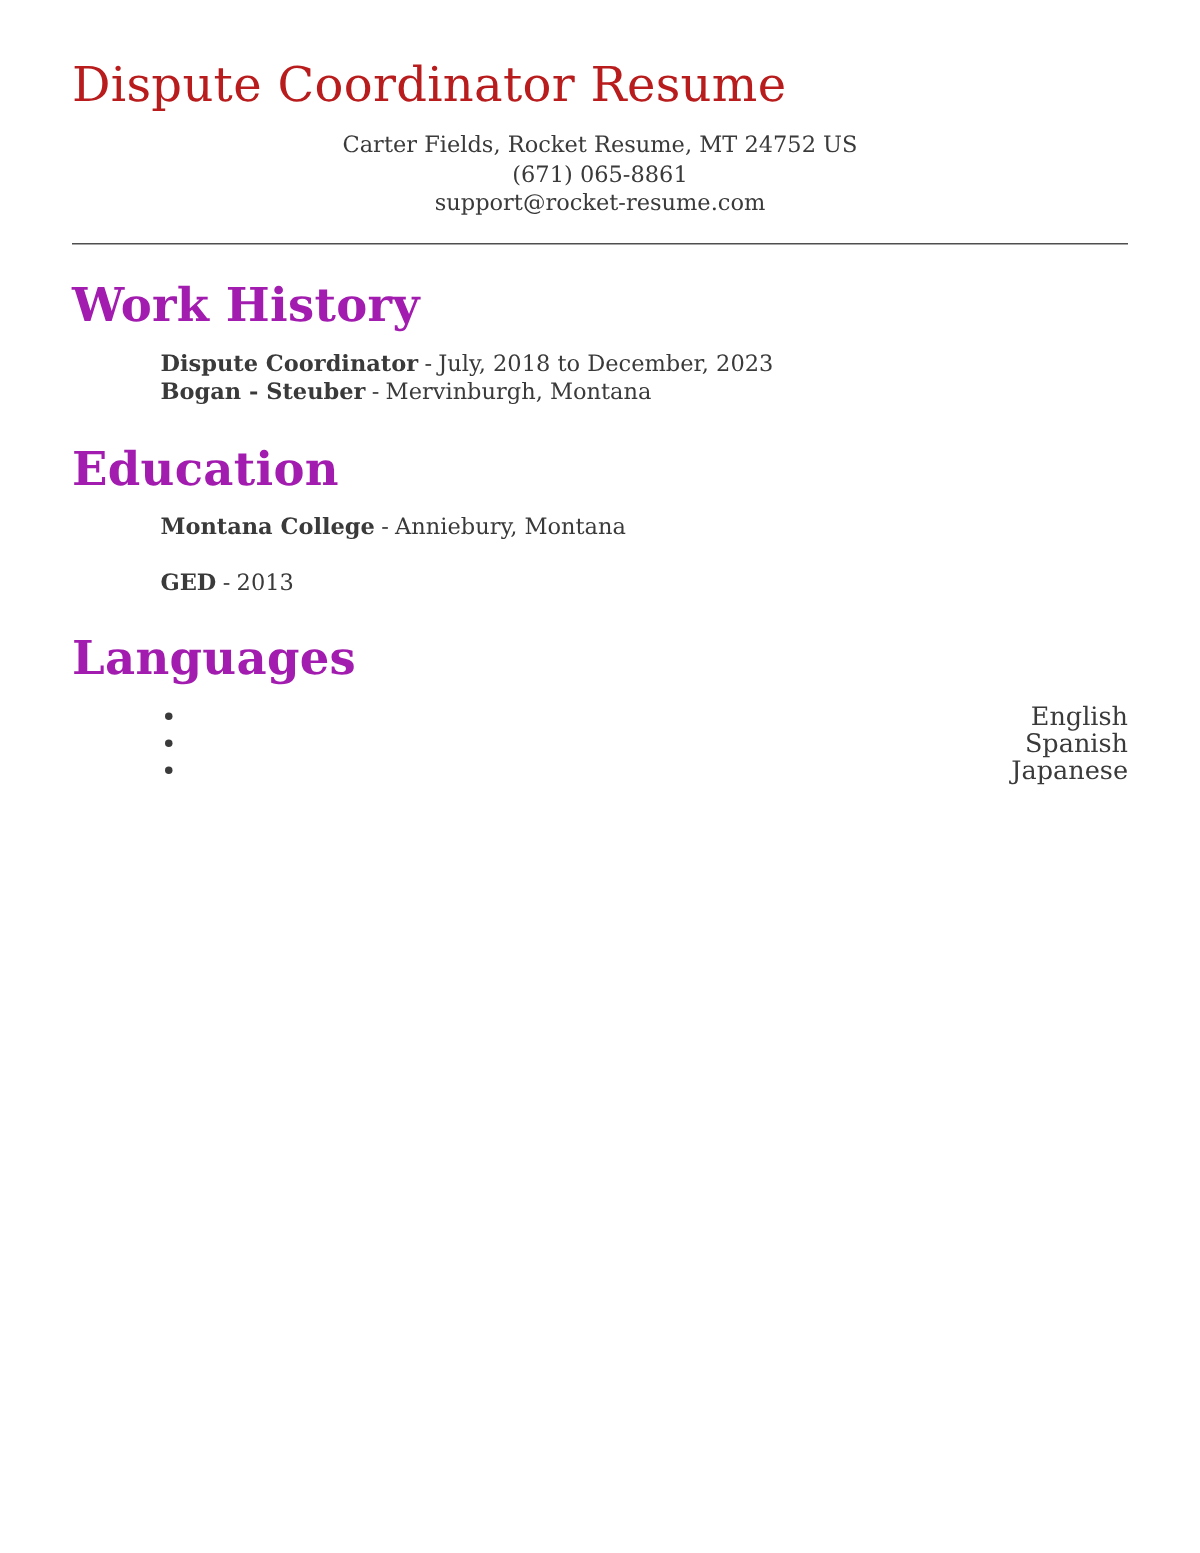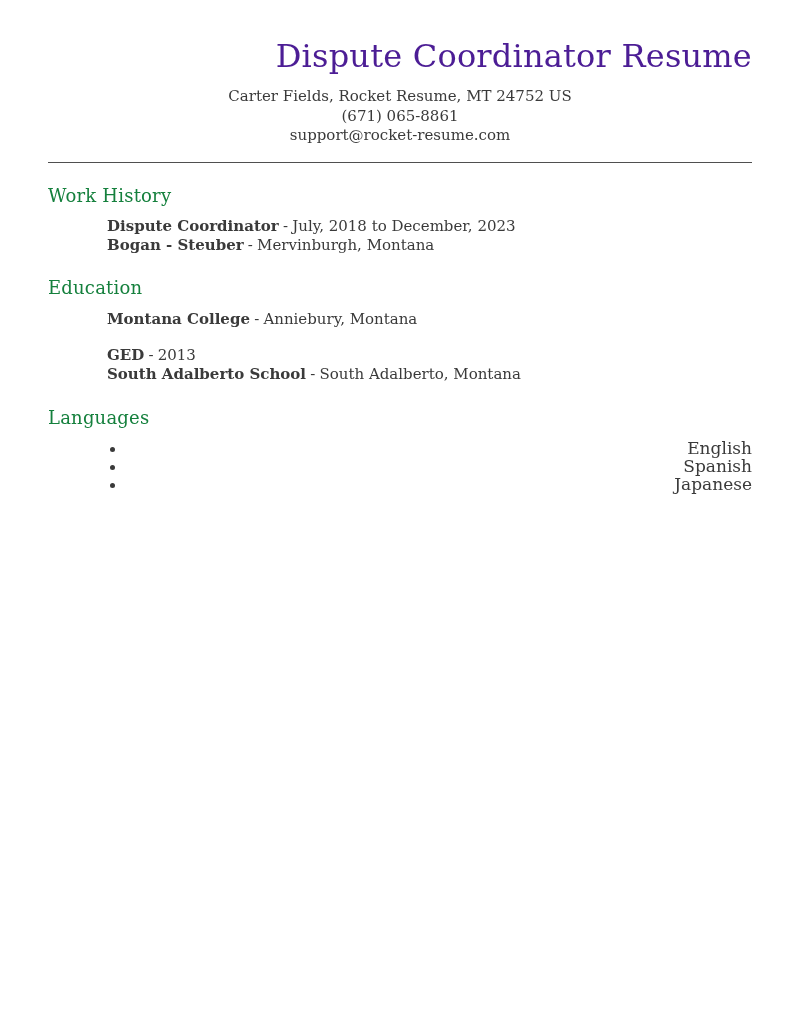--- a/index.html
+++ b/index.html
@@ -16,42 +16,42 @@
     padding: 0 48px;
     font-family: "DejaVu Serif", "Liberation Serif", serif;
     color: #3a3a3a;
     overflow: hidden;
   }
   .doc-title {
     margin: 36px 0 0 0;
     font-size: 32px;
     font-weight: 400;
     line-height: 1.25;
-    text-align: right;
-    color: #4c1d95;
+    text-align: left;
+    color: #b91c1c;
     letter-spacing: 0.2px;
   }
   .contact {
     margin-top: 11px;
     text-align: center;
     font-size: 15px;
     line-height: 19.5px;
     color: #3a3a3a;
   }
   .rule {
     border: none;
     border-top: 1.5px solid #4f4f4f;
     margin: 16px 0 0 0;
   }
   .section-heading {
     margin: 22px 0 10px 0;
-    font-size: 18px;
-    font-weight: 400;
+    font-size: 31px;
+    font-weight: 700;
     line-height: 1.25;
-    color: #15803d;
+    color: #a21caf;
     letter-spacing: 0.2px;
   }
   .entry {
     margin: 0 0 17px 59px;
     font-size: 15px;
     line-height: 19.2px;
   }
   .entry-line { white-space: normal; }
   .b { font-weight: 700; text-align: right; }
   .sep { margin: 0 0.28em; font-weight: 400; }
@@ -89,21 +89,20 @@
 
 
   <h2 class="section-heading">Education</h2>
 
   <div class="entry">
     <div class="entry-line"><span class="b">Montana College</span><span class="sep">-</span><span>Anniebury, Montana</span></div>
   </div>
 
   <div class="entry">
     <div class="entry-line"><span class="b">GED</span><span class="sep">-</span><span>2013</span></div>
-    <div class="entry-line"><span class="b">South Adalberto School</span><span class="sep">-</span><span>South Adalberto, Montana</span></div>
   </div>
 
   <h2 class="section-heading">Languages</h2>
 
   <ul class="lang-list">
     <li>English</li>
     <li>Spanish</li>
     <li>Japanese</li>
   </ul>
 

